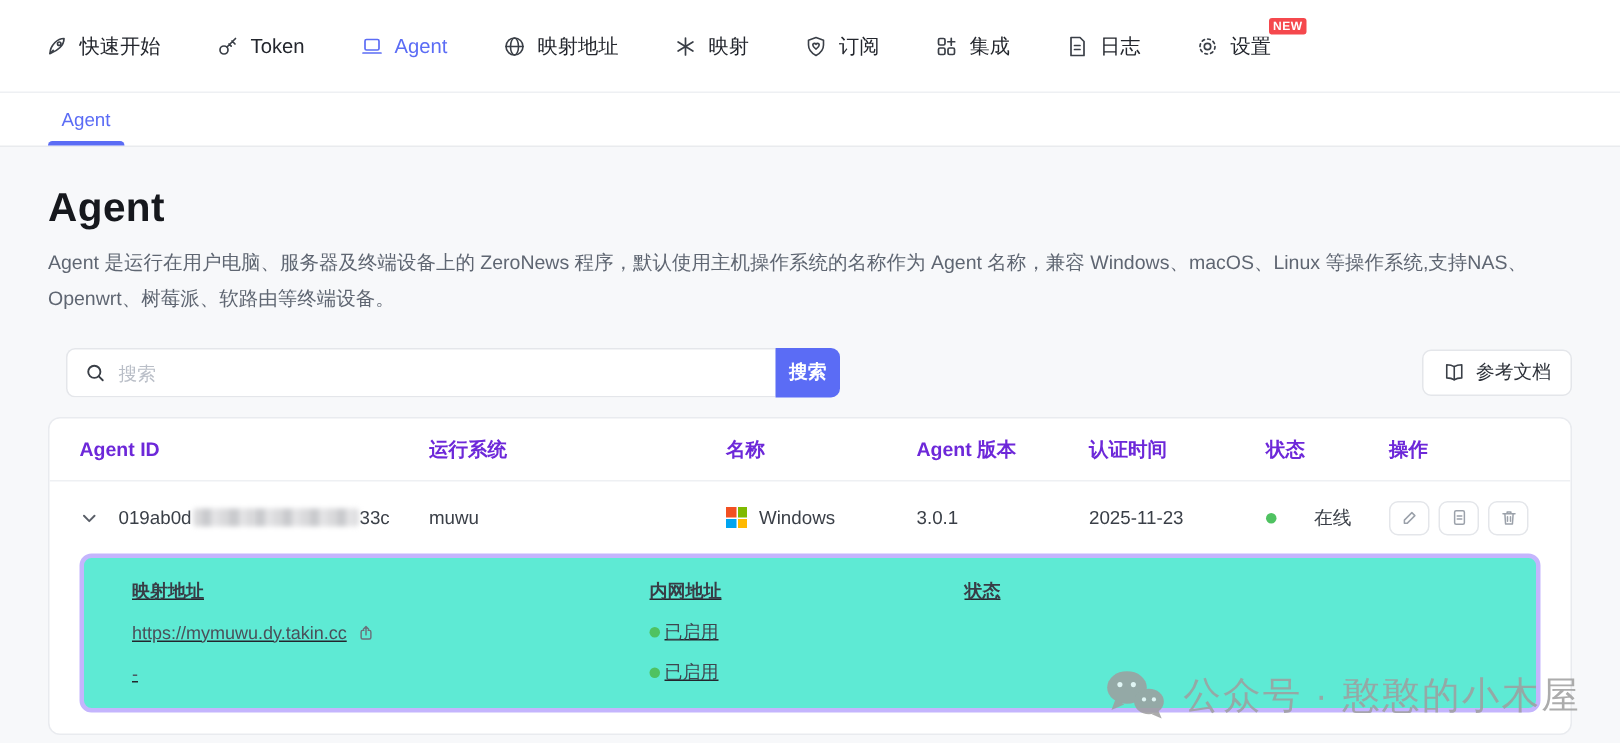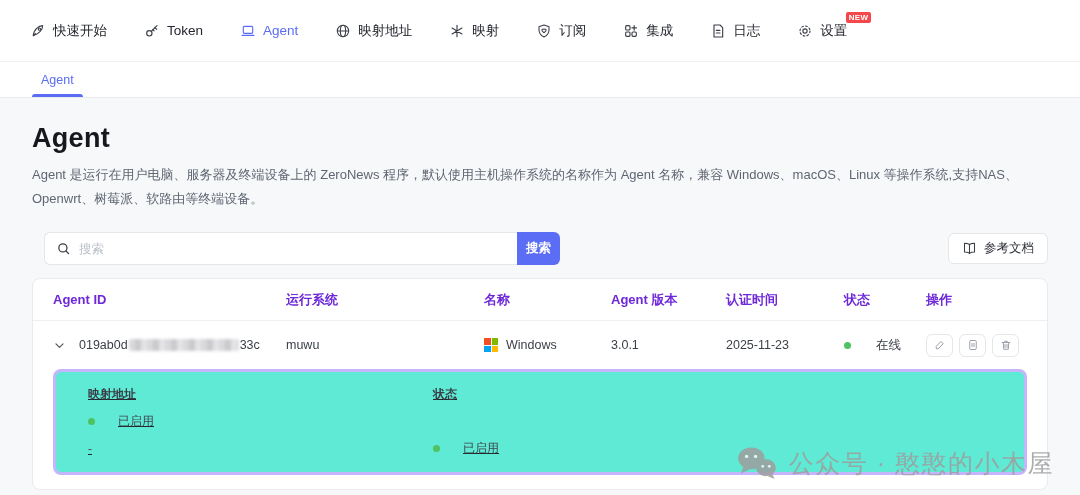--- a/index.html
+++ b/index.html
@@ -110,21 +110,21 @@
   .expand-wrap { padding:0 20px 14px; }
   .panel { border:3px solid #c4b5fd; border-radius:8px; background:#5eead4; padding:9px 0 10px;text-decoration:underline; }
   .panel-grid {
     display:grid; grid-template-columns:345px 210px 1fr;
     align-items:center; padding:0 32px; font-size:12px;
   }
   .panel-head { height:27px; color:#383d46; font-weight:600; }
   .panel-row { height:27px; color:#4a505a; }
   .url-cell { display:flex; align-items:center; gap:7px; }
   .share { color:#6a707a; cursor:pointer; }
-  .panel-status { display:flex; align-items:center; gap:23px; color:#3f454f; }
+  .panel-status { display:flex; align-items:center; gap:3px; color:#3f454f; }
 
   
   .watermark {
     position:absolute; right:26px; bottom:15px; z-index:5;
     display:flex; align-items:center; gap:11px;
     color:#9e9e9e; opacity:.85; font-size:25px; letter-spacing:1.5px; pointer-events:none;
   }
 </style>
 </head>
 <body>
@@ -308,23 +308,33 @@
             <path d="M4 7h16M9.5 7V4.5h5V7M6.5 7l.9 13.5h9.2L17.5 7M10 11v6M14 11v6"></path>
           </svg>
         </span>
       </div>
     </div>
 
     <div class="expand-wrap">
       <div class="panel">
         <div class="panel-grid panel-head">
           <div>映射地址</div>
+          <div>内网地址</div>
           <div>状态</div>
         </div>
         <div class="panel-grid panel-row">
+          <div class="url-cell">
+            <span>https://mymuwu.dy.takin.cc</span>
+            <span class="share">
+              <svg width="12" height="12" viewBox="0 0 24 24" fill="none" stroke="currentColor" stroke-width="1.9" stroke-linecap="round" stroke-linejoin="round">
+                <path d="M9 8.5H7.5a2 2 0 0 0-2 2V18a2 2 0 0 0 2 2h9a2 2 0 0 0 2-2v-7.5a2 2 0 0 0-2-2H15"></path>
+                <path d="M12 14.5V3.5M8.5 7L12 3.5 15.5 7"></path>
+              </svg>
+            </span>
+          </div>
           <div class="panel-status">
             <span class="dot"></span>
             <span>已启用</span>
           </div>
         </div>
         <div class="panel-grid panel-row">
           <div>-</div>
           <div class="panel-status">
             <span class="dot"></span>
             <span>已启用</span>

